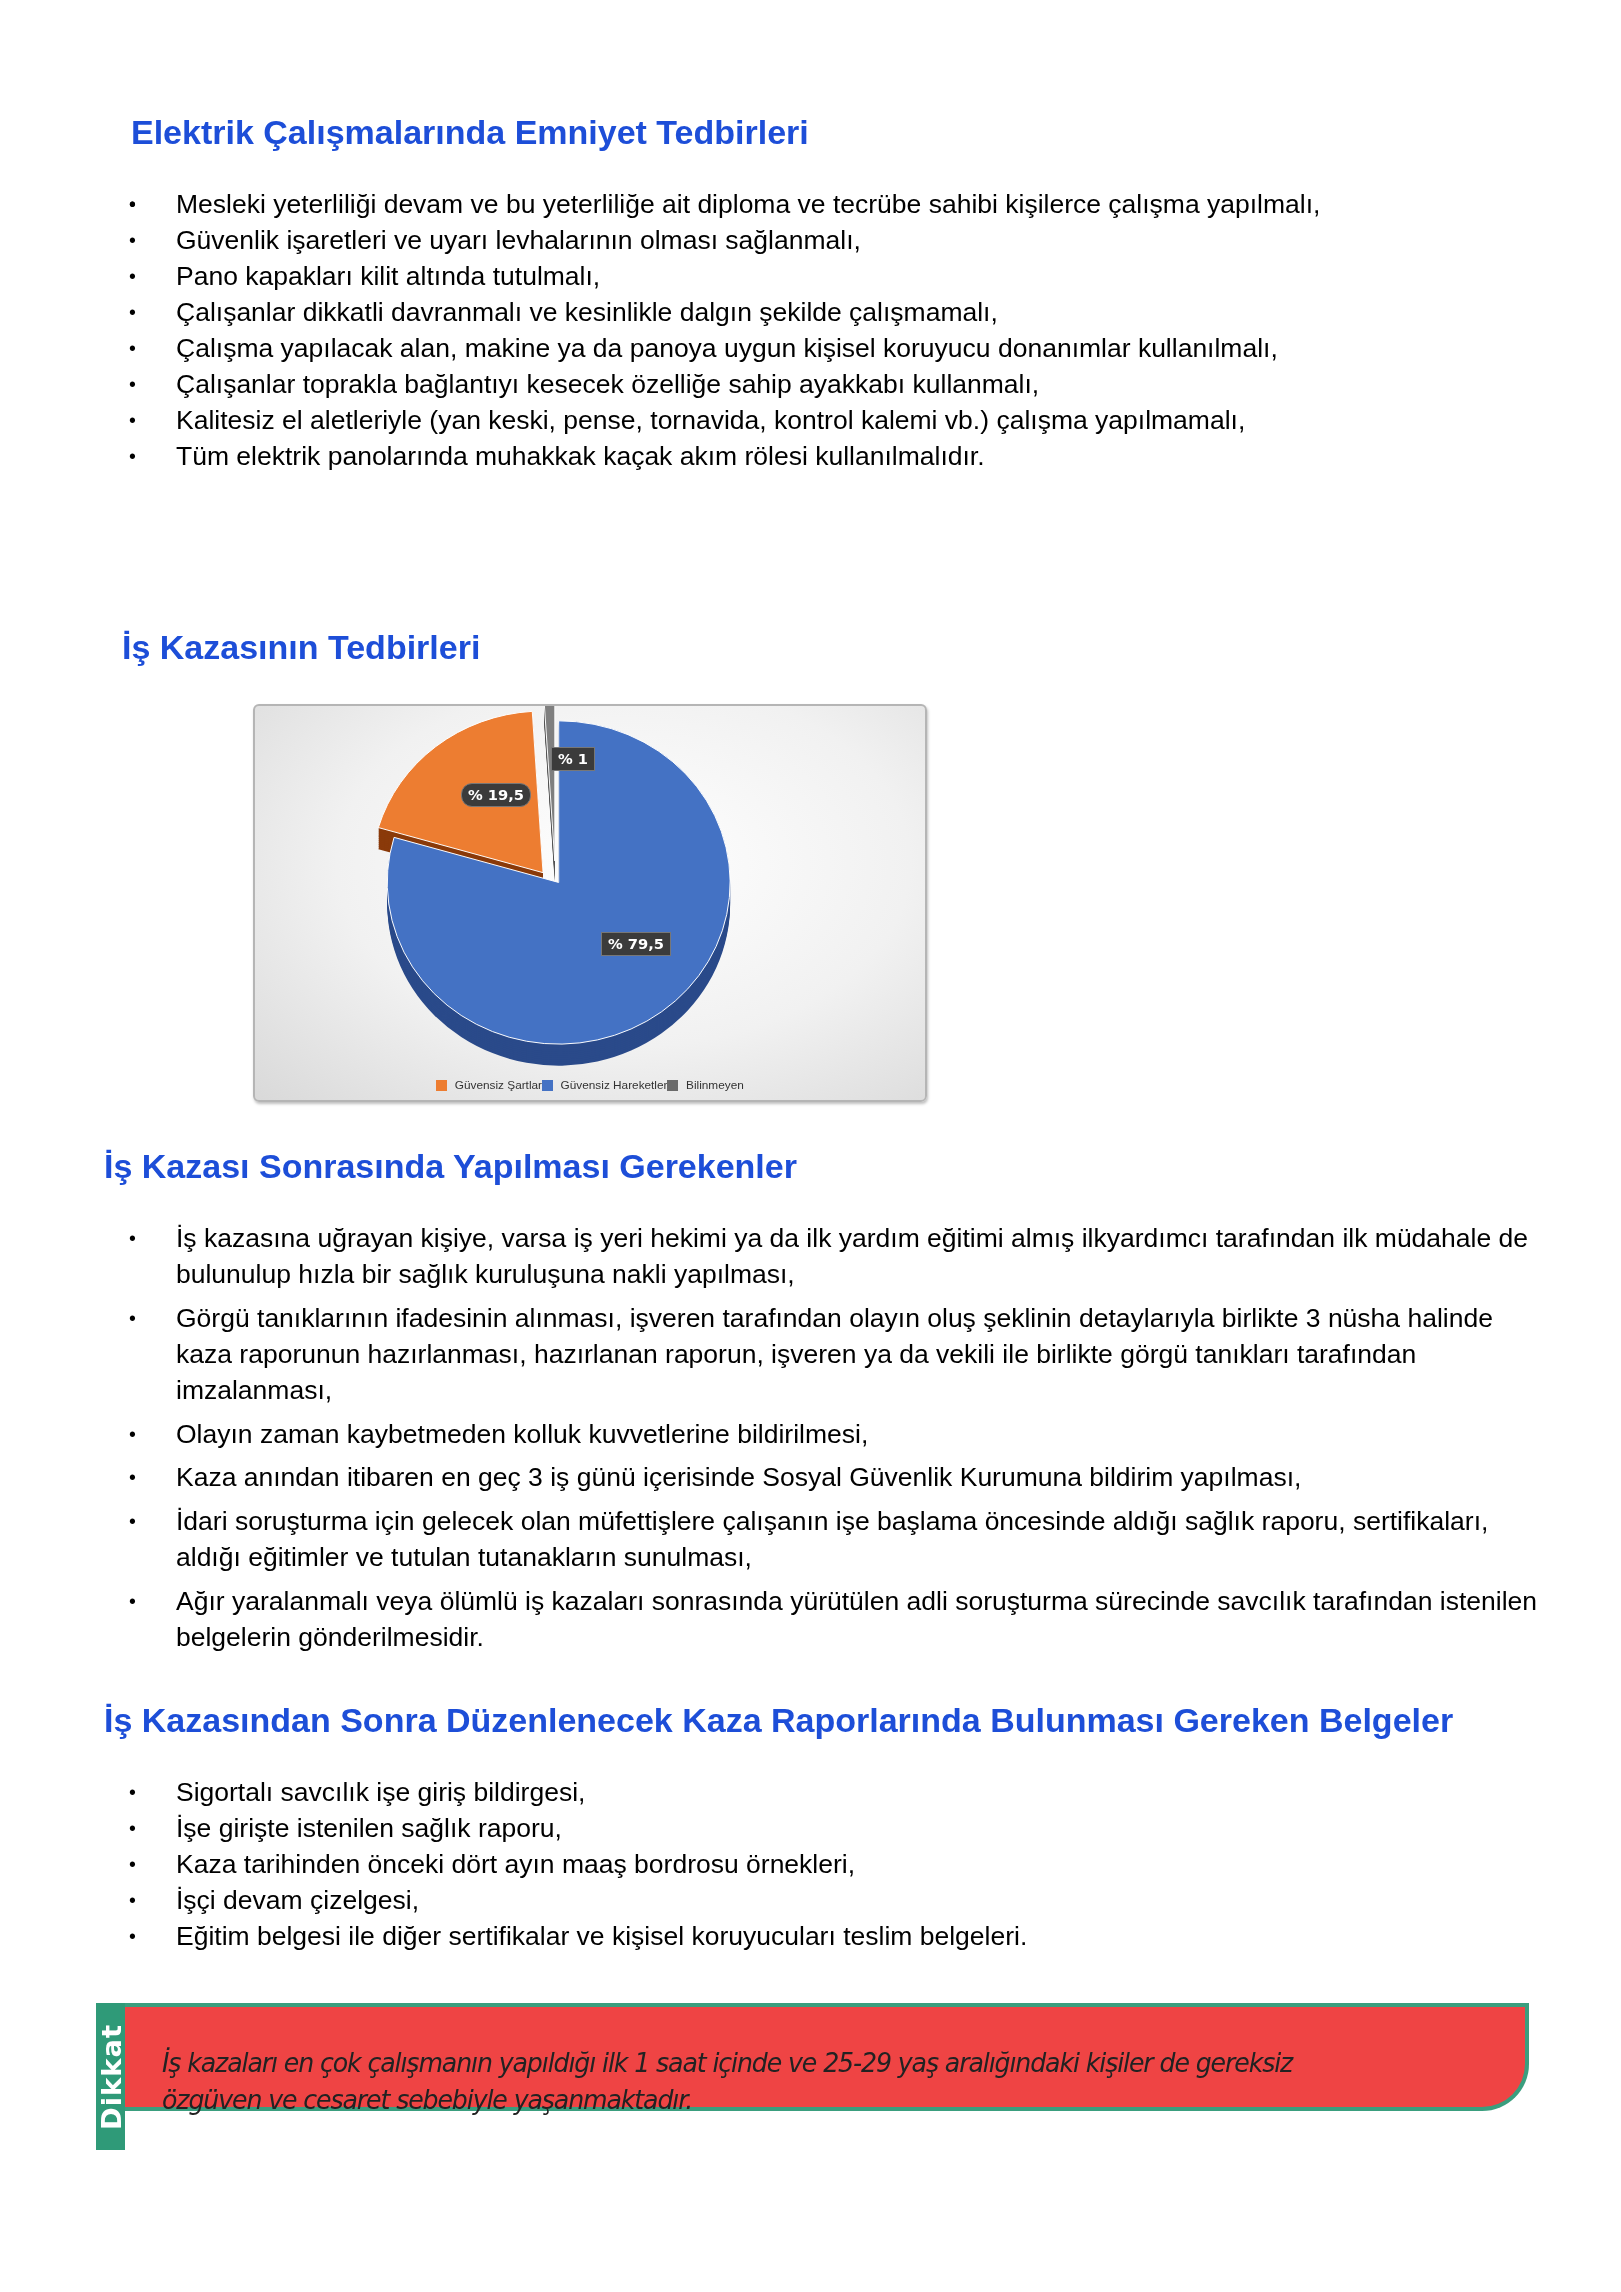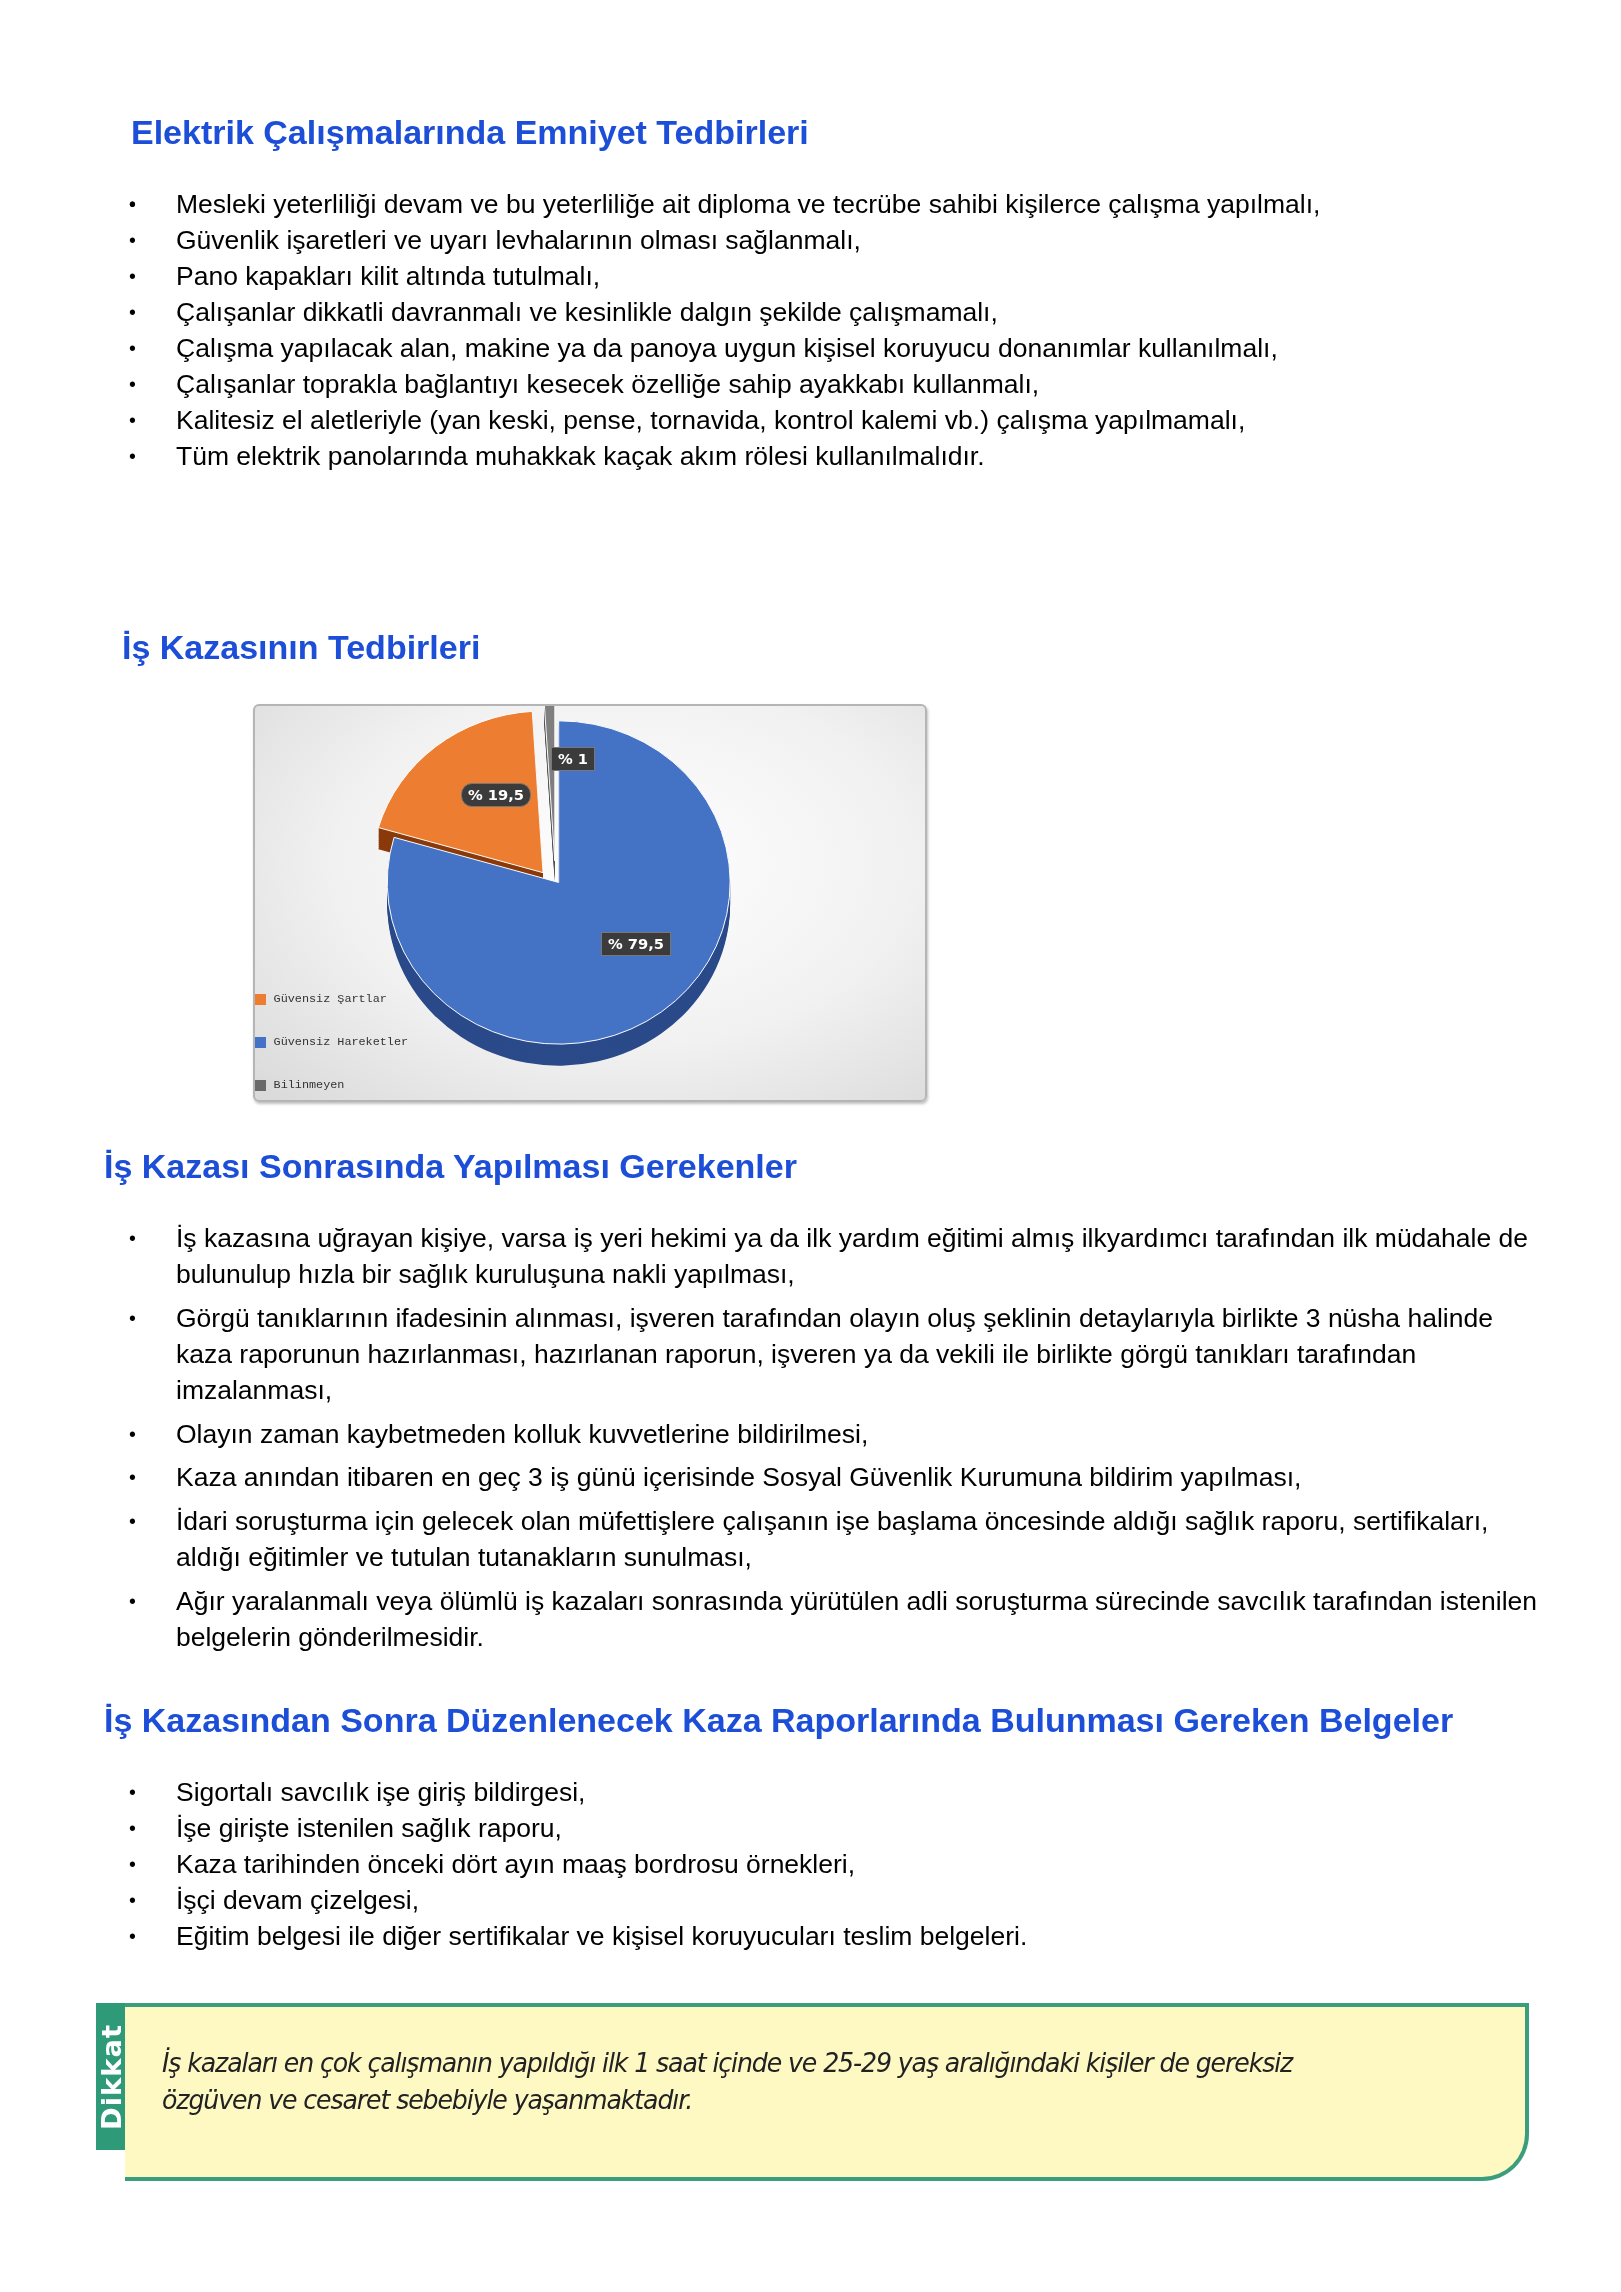--- a/index.html
+++ b/index.html
@@ -29,42 +29,42 @@
       background: radial-gradient(ellipse at 55% 40%, #ffffff 0%, #f1f1f1 55%, #d9d9d9 100%);
       box-shadow: 1px 2px 2.9px rgba(0,0,0,0.25);
     }
     .chart-frame svg { position: absolute; left: 0; top: 0; }
     .data-label {
       position: absolute; background: #3b3b3b; color: #fff; font-weight: bold; font-size: 14.7px;
       padding: 2.9px 5.9px; border: 1px solid #777; white-space: nowrap;
       font-family: "DejaVu Sans", sans-serif; line-height: 1.1;
     }
     .legend {
-      position: absolute; left: 0; right: 0; bottom: 7.8px; display: flex; justify-content: center; gap: 29px;
-      font-family: Liberation Mono, monospace; font-size: 11.8px; color: #333; flex-direction: column;
+      position: absolute; left: 0; right: 0; bottom: 7.8px; display: flex; justify-content: center; 
+      font-family: Liberation Sans, sans-serif; font-size: 11.8px; color: #333;
     }
     .legend-item { display: flex; align-items: center; gap: 7.8px; }
     .legend-swatch { width: 10.8px; height: 10.8px; display: inline-block; }
 
     
     .callout {
       position: absolute; left: 96px; top: 2003px; width: 1433px; height: 147px;
     }
     .callout-tab {
       position: absolute; left: 0; top: 0; width: 29px; height: 147px; background: #2f9a78;
     }
     .callout-tab span {
       position: absolute; left: 50%; top: 50%; transform: translate(-50%, -50%) rotate(-90deg);
       color: #ffffff; font-weight: bold; font-size: 27.4px; white-space: nowrap;
       font-family: "DejaVu Sans", sans-serif; letter-spacing: 1px;
     }
     .callout-box {
-      position: absolute; left: 29px; top: 0; right: 0; height: 178px; box-sizing: border-box;
+      position: absolute; left: 29px; top: 0; right: 0; height: 108px; box-sizing: border-box;
       border-top: 4.9px solid #3a9e7e; border-bottom: 4.9px solid #3a9e7e; border-right: 4.9px solid #3a9e7e;
-      border-bottom-right-radius: 47px; background: #fef9c3;
+      border-bottom-right-radius: 47px; background: #ef4444;
     }
     .callout-text {
       position: absolute; left: 37px; top: 37px; width: 1294px;
       font-family: "DejaVu Sans", sans-serif; font-style: italic; font-size: 27.4px; line-height: 37px;
       color: #222; letter-spacing: -1.2px; transform: scaleX(0.92); transform-origin: left top;
     }
   </style>
 </head>
 <body>
 

